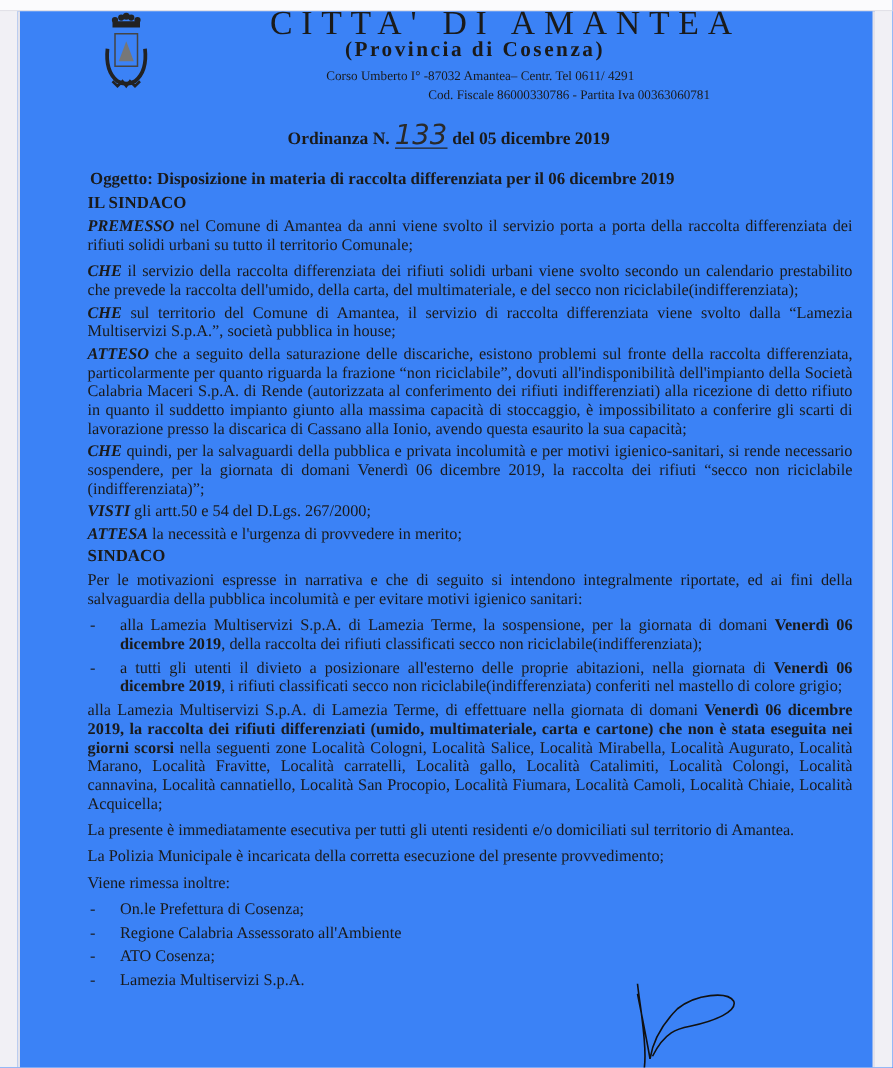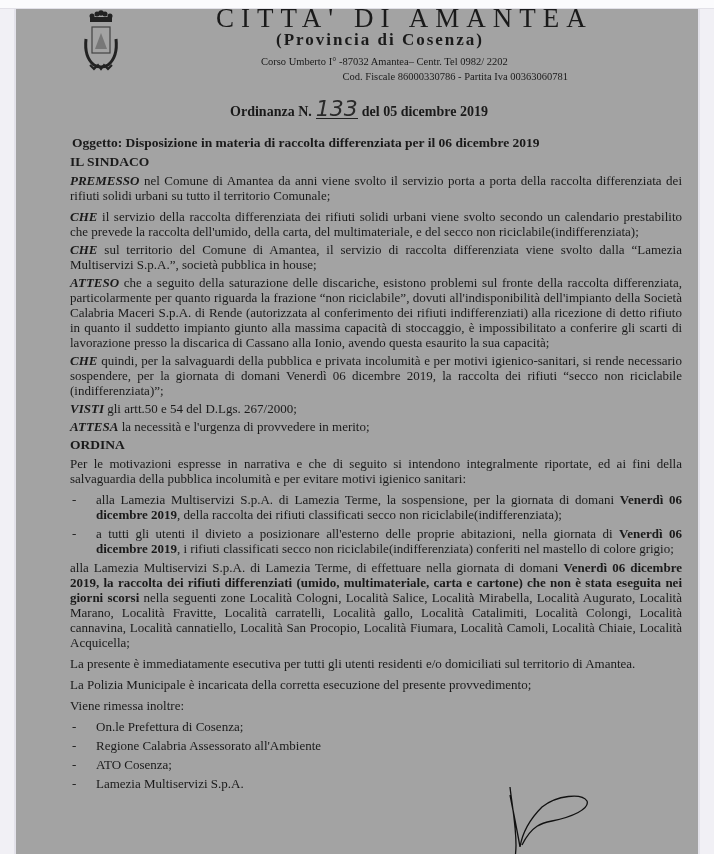--- a/index.html
+++ b/index.html
@@ -6,21 +6,21 @@
   body {
     width: 714px; height: 854px; overflow: hidden;
     background: #f1f0f5;
     font-family: "Liberation Serif", "DejaVu Serif", serif;
     color: #1a1a1a;
     position: relative;
   }
   .topstrip { position: absolute; left: 0; top: 0; width: 714px; height: 8px; background: #fbfbfd; border-bottom: 1px solid #e2e1e8; }
   .page {
     position: absolute; left: 14px; top: 9px; width: 686px; height: 845px;
-    background: #a3a3a3;
+    background: #3b82f6;
     border-left: 2px solid #e3e2ea; border-right: 2px solid #e3e2ea;
     box-sizing: border-box;
   }
   .logo { position: absolute; left: 64px; top: 0px; width: 42px; height: 66px; }
   .hdr { position: absolute; left: 0; width: 686px; text-align: center; }
   .title { top: -6px; left: 110px; width: 520px; font-size: 27px; letter-spacing: 7px; font-weight: normal; text-align: left; padding-left: 90px; box-sizing: border-box; }
   .prov { top: 21px; left: 260px; width: 260px; font-size: 17px; font-weight: bold; letter-spacing: 2px; text-align: left; }
   .addr { top: 47px; left: 245px; width: 300px; font-size: 10.5px; text-align: left; }
   .fisc { top: 62px; left: 252px; width: 300px; font-size: 10.5px; text-align: right; }
   .ord { top: 91px; left: 0; width: 686px; text-align: center; font-size: 14px; font-weight: bold; }
@@ -54,40 +54,40 @@
         <circle cx="30" cy="7" r="2.5"></circle>
     </g>
     <rect x="12" y="18" width="18" height="26" fill="none" stroke="#444" stroke-width="1.2"></rect>
     <path d="M15 40 L21 24 L27 40 Z" fill="#777"></path>
     <path d="M6 30 Q4 48 14 56 Q21 60 28 56 Q38 48 36 30" fill="none" stroke="#222" stroke-width="3"></path>
     <path d="M10 56 L14 60 L18 56 L21 60 L24 56 L28 60 L32 56" fill="none" stroke="#222" stroke-width="2"></path>
   </svg>
 
   <div class="hdr title">CITTA' DI AMANTEA</div>
   <div class="hdr prov">(Provincia di Cosenza)</div>
-  <div class="hdr addr">Corso Umberto I° -87032 Amantea– Centr.  Tel 0982/ 2202</div>
+  <div class="hdr addr">Corso Umberto I° -87032 Amantea– Centr.  Tel 0611/ 4291</div>
   <div class="hdr fisc">Cod. Fiscale 86000330786 -  Partita Iva 00363060781</div>
 
   <div class="hdr ord">
     <span>Ordinanza N.</span><span class="ordnum">133</span><span>del  05 dicembre  2019</span>
   </div>
 
   <div class="body">
     <div class="obj">Oggetto: Disposizione in materia di raccolta differenziata per il  06 dicembre 2019</div>
     <div class="center">IL SINDACO</div>
 
     <p class="gap"><span class="bi">PREMESSO</span><span> nel Comune di Amantea da anni viene svolto il servizio porta a porta della raccolta differenziata dei rifiuti solidi urbani su tutto il territorio Comunale;</span></p>
     <p><span class="bi">CHE</span><span> il servizio della raccolta differenziata dei rifiuti solidi urbani viene svolto secondo un calendario prestabilito che prevede la raccolta dell'umido, della carta, del multimateriale, e del secco non riciclabile(indifferenziata);</span></p>
     <p><span class="bi">CHE</span><span> sul territorio del Comune di Amantea, il servizio di raccolta differenziata viene svolto dalla “Lamezia Multiservizi S.p.A.”, società pubblica in house;</span></p>
     <p><span class="bi">ATTESO</span><span> che a seguito della saturazione delle discariche, esistono problemi sul fronte della raccolta differenziata, particolarmente per quanto riguarda la frazione “non riciclabile”, dovuti all'indisponibilità dell'impianto della Società Calabria Maceri S.p.A. di Rende (autorizzata al conferimento dei rifiuti indifferenziati) alla ricezione di detto rifiuto in quanto il suddetto impianto giunto alla massima capacità di stoccaggio, è impossibilitato a conferire gli scarti di lavorazione presso la discarica di Cassano alla Ionio, avendo questa esaurito la sua capacità;</span></p>
     <p><span class="bi">CHE</span><span> quindi, per la salvaguardi della pubblica e privata incolumità e per motivi igienico-sanitari, si rende necessario sospendere, per la giornata di domani Venerdì 06 dicembre 2019, la raccolta dei rifiuti “secco non riciclabile (indifferenziata)”;</span></p>
     <p><span class="bi">VISTI</span><span> gli artt.50 e 54 del D.Lgs. 267/2000;</span></p>
     <p><span class="bi">ATTESA</span><span> la necessità e l'urgenza di provvedere in merito;</span></p>
 
-    <div class="center">ORDINA</div>
+    <div class="center">SINDACO</div>
     <p class="gap">Per le motivazioni espresse in narrativa e che di seguito si intendono integralmente riportate, ed ai fini della salvaguardia della pubblica incolumità e per evitare motivi igienico sanitari:</p>
 
     <div class="bullet">
       <span class="dash">-</span>
       <span class="txt"><span>alla Lamezia Multiservizi S.p.A. di Lamezia Terme, la sospensione, per la giornata di domani </span><b>Venerdì 06 dicembre 2019</b><span>, della raccolta dei rifiuti classificati secco non riciclabile(indifferenziata);</span></span>
     </div>
     <div class="bullet">
       <span class="dash">-</span>
       <span class="txt"><span>a tutti gli utenti il divieto a posizionare all'esterno delle proprie abitazioni, nella giornata di </span><b>Venerdì 06 dicembre 2019</b><span>, i rifiuti classificati secco non riciclabile(indifferenziata) conferiti nel mastello di colore grigio;</span></span>
     </div>

